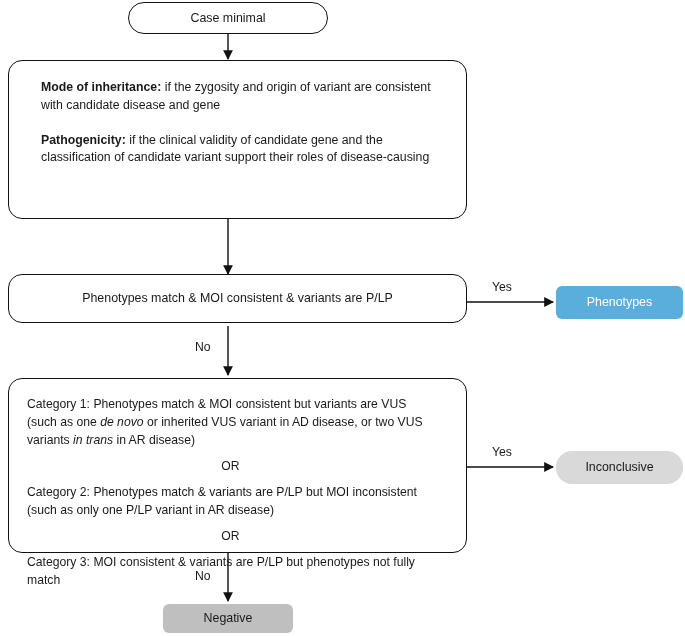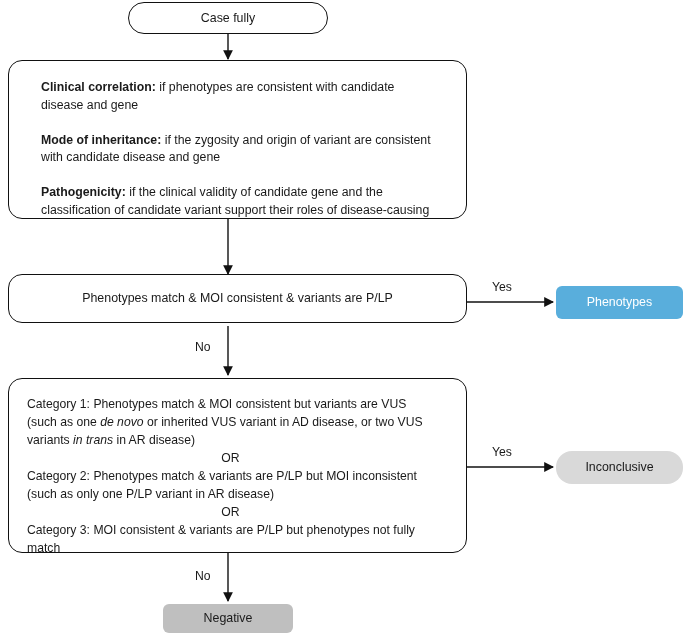--- a/index.html
+++ b/index.html
@@ -95,21 +95,21 @@
   .cat-line {
     font-size: 12.2px;
     line-height: 1.48;
     color: #1a1a1a;
     margin: 0;
   }
   .cat-or {
     font-size: 12.2px;
     line-height: 1.48;
     text-align: center;
-    margin: 0;
+    margin: 8px;
     color: #1a1a1a;
   }
   .cat-line em { font-style: italic; }
 
   
   .edge-label {
     position: absolute;
     font-size: 12.2px;
     line-height: 1;
     color: #1a1a1a;
@@ -135,28 +135,25 @@
     <line x1="467" y1="302" x2="553" y2="302" stroke="#111111" stroke-width="1.4" marker-end="url(#arrow)"></line>
 
     <line x1="228" y1="326" x2="228" y2="375" stroke="#111111" stroke-width="1.4" marker-end="url(#arrow)"></line>
 
     <line x1="467" y1="467" x2="553" y2="467" stroke="#111111" stroke-width="1.4" marker-end="url(#arrow)"></line>
 
     <line x1="228" y1="553" x2="228" y2="601" stroke="#111111" stroke-width="1.4" marker-end="url(#arrow)"></line>
   </svg>
 
   <div class="node node-centered rounded-pill" style="left:128px; top:2px; width:200px; height:32px;">
-    <span class="node-text">Case fully</span>
+    <span class="node-text">Case minimal</span>
   </div>
 
   <div class="node criteria-box" style="left:8px; top:60px; width:459px; height:159px;">
 
-    <p class="criteria-para">
-      <span class="lead">Clinical correlation:</span><span> if phenotypes are consistent with candidate disease and gene</span>
-    </p>
 
     <p class="criteria-para">
       <span class="lead">Mode of inheritance:</span><span> if the zygosity and origin of variant are consistent with candidate disease and gene</span>
     </p>
 
     <p class="criteria-para">
       <span class="lead">Pathogenicity:</span><span> if the clinical validity of candidate gene and the classification of candidate variant support their roles of disease-causing</span>
     </p>
   </div>
 

